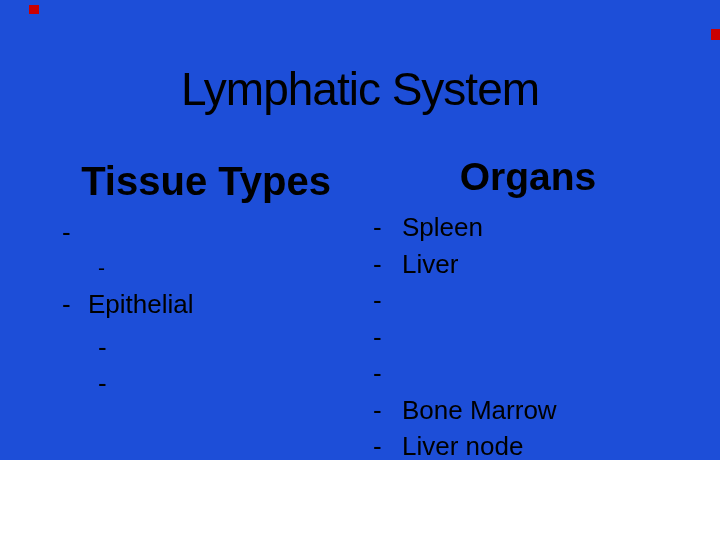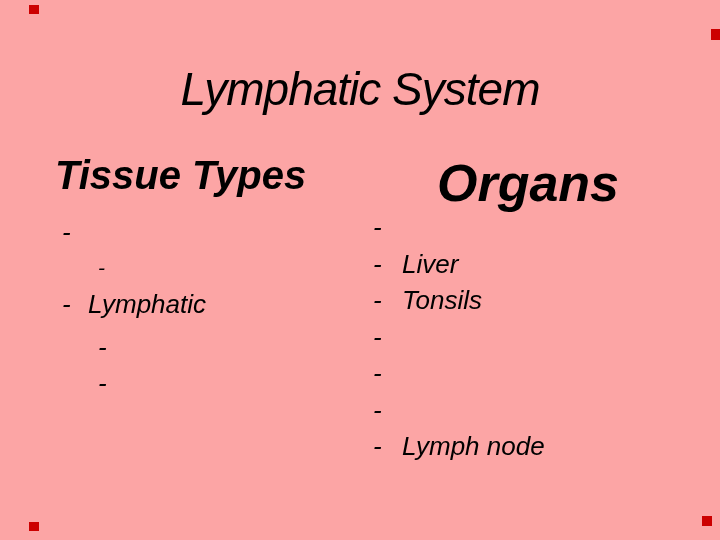--- a/index.html
+++ b/index.html
@@ -4,49 +4,48 @@
 <style>
   html, body { margin: 0; padding: 0; }
   body {
     width: 720px; height: 540px;
     font-family: "Liberation Sans", sans-serif;
     color: #000;
     background: #fff;
   }
   .slide {
     position: relative;
-    width: 720px; height: 540px;
-    background: #fca5a5;
+    width: 720px; height: 460px;
+    background: #1d4ed8;
     overflow: hidden;
-    font-style: italic;
   }
   .title {
     position: absolute;
     top: 66px; left: 0; right: 0;
     text-align: center;
     font-size: 46px;
     line-height: 1;
     letter-spacing: -1px;
     white-space: nowrap;
   }
   .col-heading {
     position: absolute;
     font-weight: bold;
     line-height: 1;
     white-space: nowrap;
   }
   .heading-tissue {
-    top: 155px; left: 55px; width: 302px;
-    text-align: left;
+    top: 161px; left: 55px; width: 302px;
+    text-align: center;
     font-size: 40px;
   }
   .heading-organs {
     top: 157px; left: 408px; width: 240px;
     text-align: center;
-    font-size: 52px;
+    font-size: 39px;
   }
   .list { position: absolute; }
   .list-tissue { top: 214px; left: 55px; width: 340px; }
   .list-organs { top: 209px; left: 373px; width: 300px; }
   .row {
     display: flex;
     align-items: baseline;
     font-size: 26px;
     line-height: 36px;
     white-space: nowrap;
@@ -88,50 +87,51 @@
 
   <div class="list list-tissue">
     <div class="row lvl1">
       <span class="dash">-</span>
     </div>
     <div class="row lvl2 small">
       <span class="dash">-</span>
     </div>
     <div class="row lvl1">
       <span class="dash">-</span>
-      <span class="lbl">Lymphatic</span>
+      <span class="lbl">Epithelial</span>
     </div>
     <div class="row lvl2 gap-above">
       <span class="dash">-</span>
     </div>
     <div class="row lvl2">
       <span class="dash">-</span>
     </div>
   </div>
 
   <div class="list list-organs">
     <div class="row">
       <span class="dash">-</span>
+      <span class="lbl">Spleen</span>
     </div>
     <div class="row">
       <span class="dash">-</span>
       <span class="lbl">Liver</span>
-    </div>
-    <div class="row">
-      <span class="dash">-</span>
-      <span class="lbl">Tonsils</span>
     </div>
     <div class="row">
       <span class="dash">-</span>
     </div>
     <div class="row">
       <span class="dash">-</span>
     </div>
     <div class="row">
       <span class="dash">-</span>
     </div>
     <div class="row">
       <span class="dash">-</span>
-      <span class="lbl">Lymph node</span>
+      <span class="lbl">Bone Marrow</span>
+    </div>
+    <div class="row">
+      <span class="dash">-</span>
+      <span class="lbl">Liver node</span>
     </div>
   </div>
 
 </div>
 
 </body></html>

